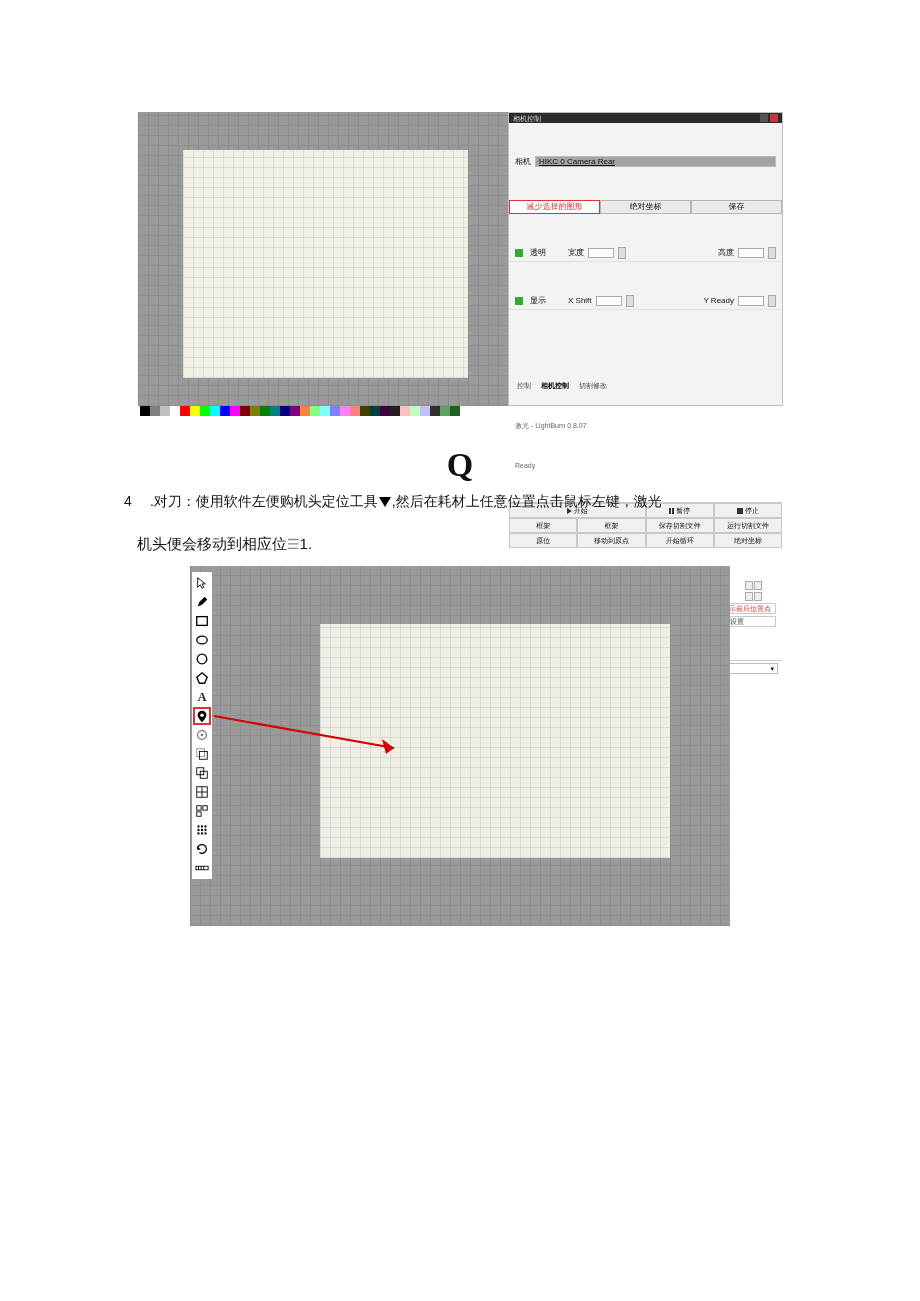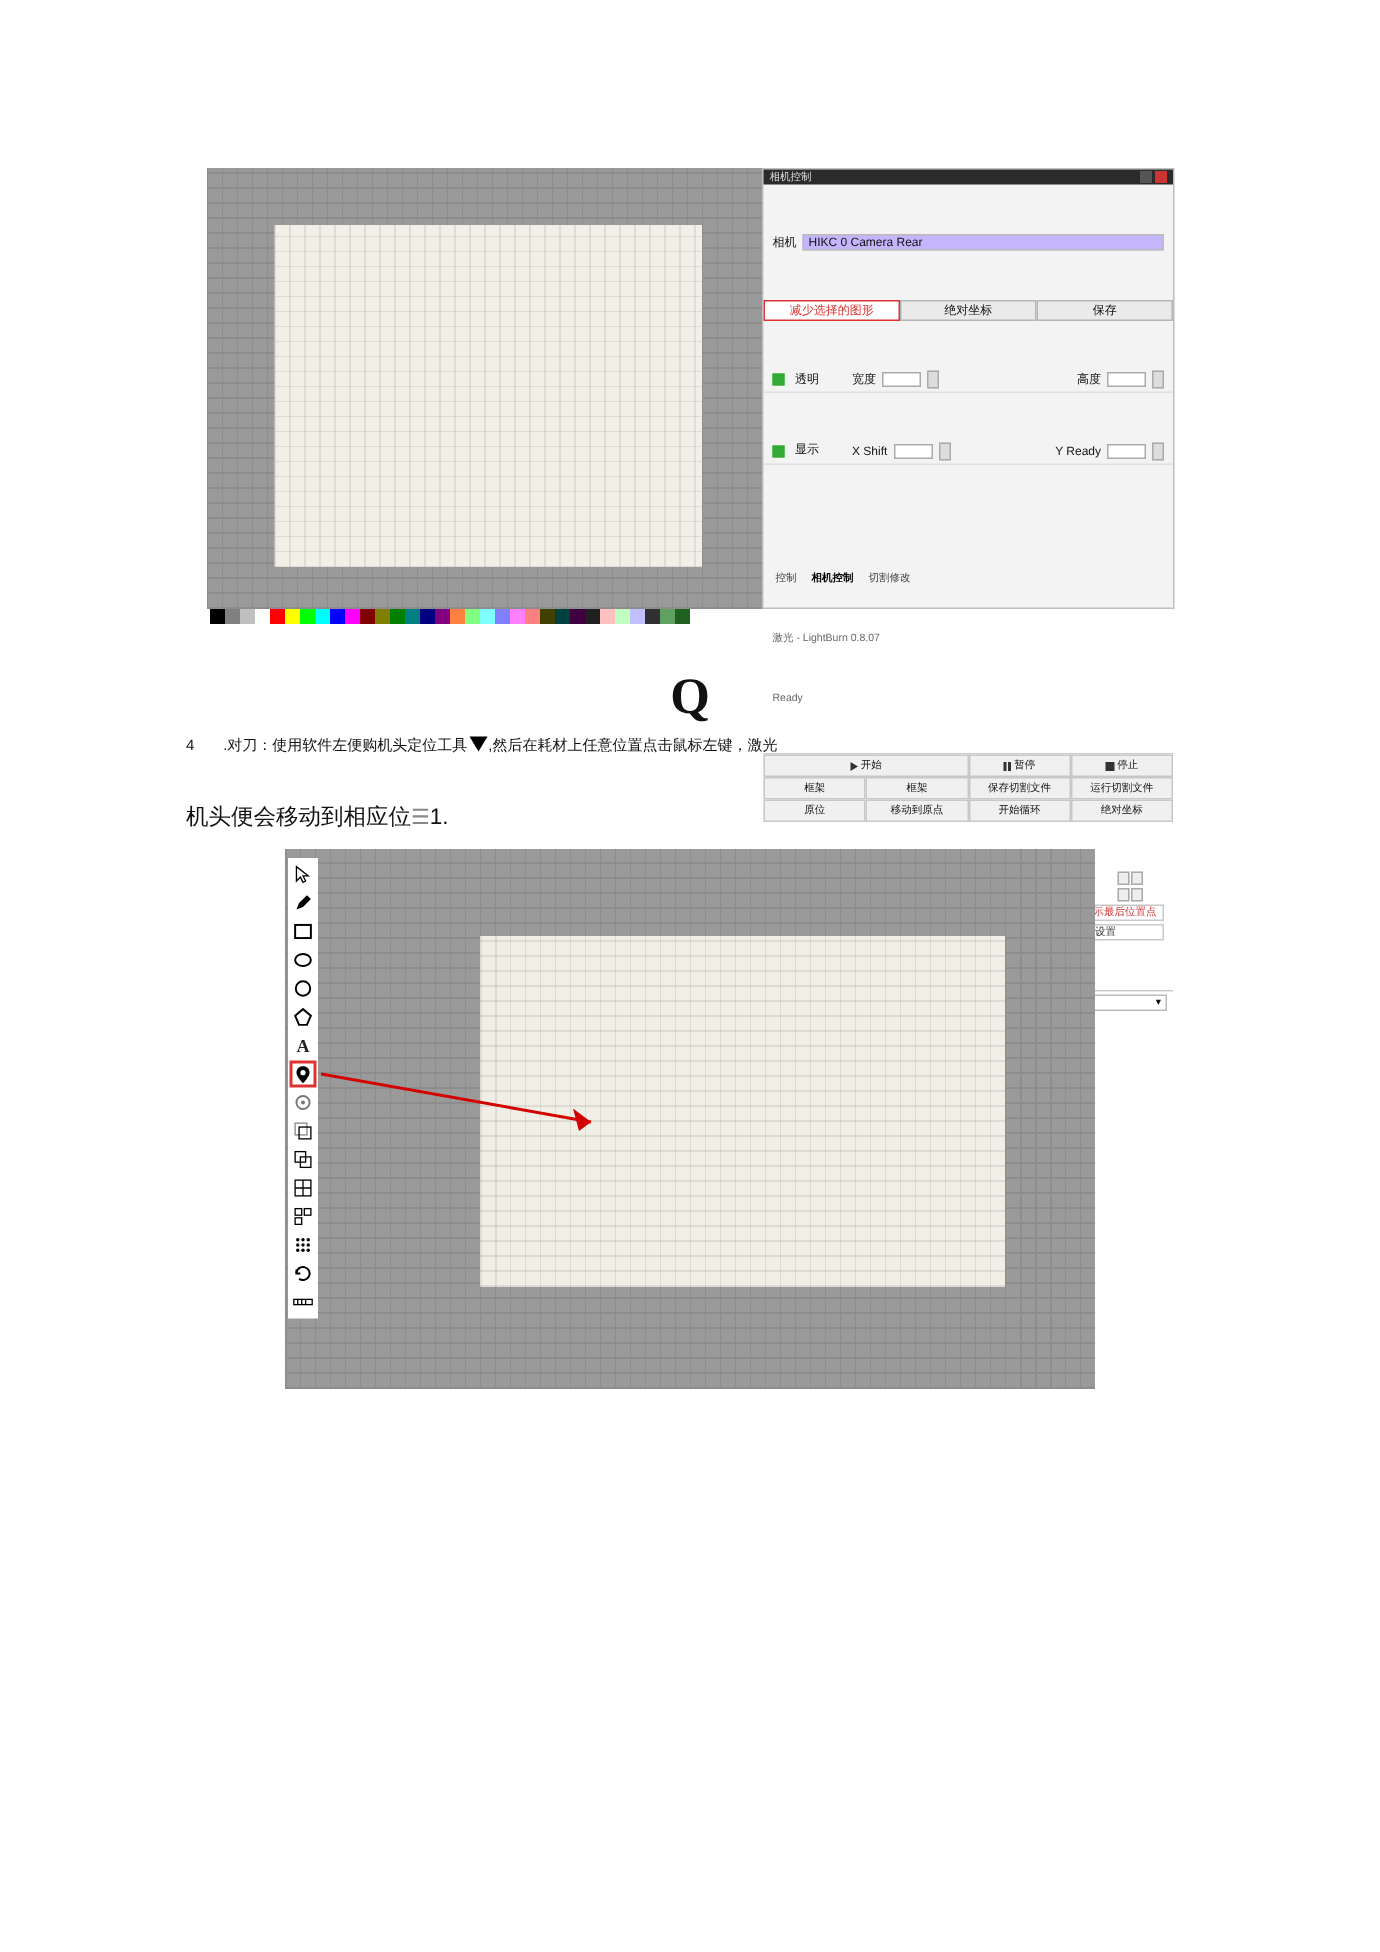--- a/index.html
+++ b/index.html
@@ -206,27 +206,27 @@
     text-align:center;
     font-family: "Times New Roman", Georgia, serif;
     font-weight:bold;
     font-size:34px;
   }
   .para1 {
     position:absolute;
     left:124px;
     top:490px;
     width:672px;
-    font-size:10px;
+    font-size:14px;
     line-height:1.6;
   }
   .para1 .num4 { display:inline-block; width:22px; }
   .para2 {
     position:absolute;
-    left:124px;
+    left:137px;
     top:535px;
     font-size:15px;
   }
   .tri-down {
     display:inline-block;
     width:0; height:0;
     border-left:6px solid transparent;
     border-right:6px solid transparent;
     border-top:10px solid #000;
     vertical-align:-1px;
@@ -344,21 +344,21 @@
       <div class="panel-title">
         <span>相机控制</span>
         <span class="winbtns">
           <span class="winbtn min"></span>
           <span class="winbtn"></span>
         </span>
       </div>
 
       <div class="panel-row nborder">
         <span>相机</span>
-        <span class="sel" style="flex:1;border:1px solid #bbb;background:#c4b5fd;height:9px;padding:0 3px;display:flex;align-items:center;">
+        <span class="sel" style="flex:1;border:1px solid #bbb;background:#a3a3a3;height:9px;padding:0 3px;display:flex;align-items:center;text-decoration:underline;">
           <span>HIKC 0 Camera Rear</span>
         </span>
       </div>
 
       <div class="panel-tabs">
         <div class="panel-tab sel">减少选择的图形</div>
         <div class="panel-tab">绝对坐标</div>
         <div class="panel-tab">保存</div>
       </div>
 

